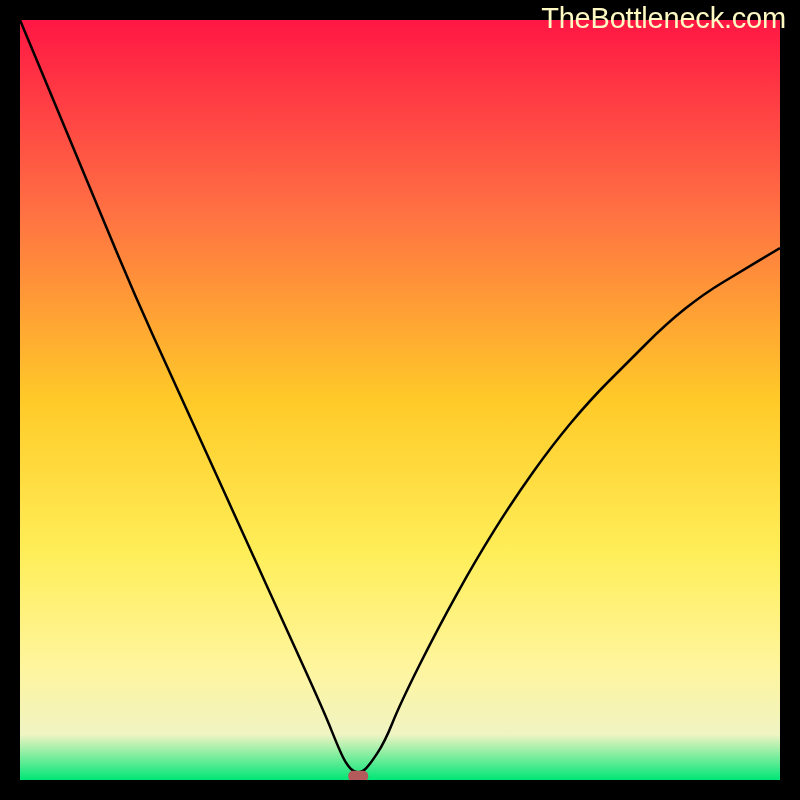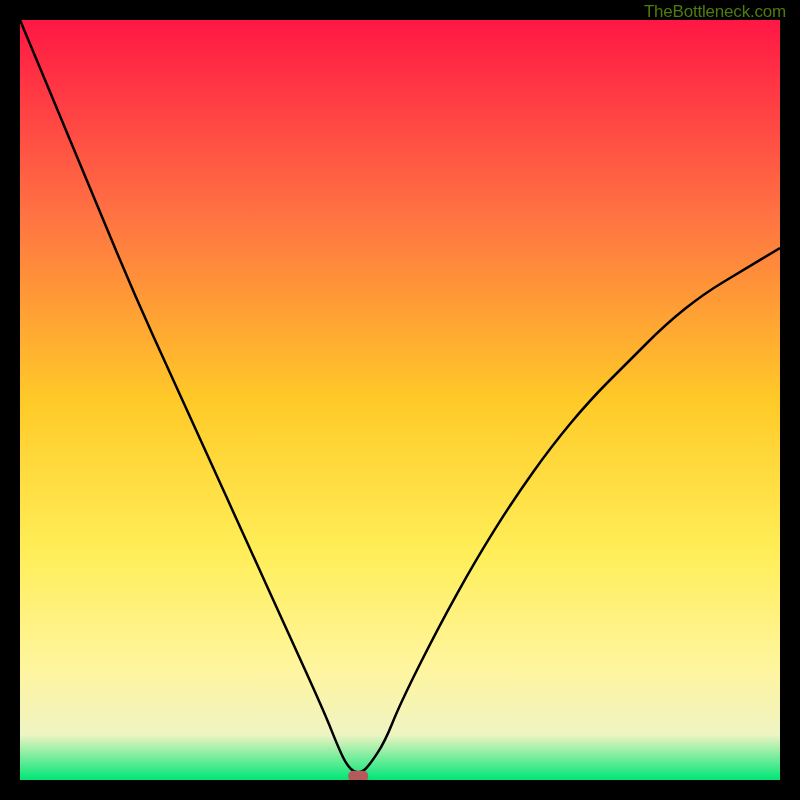--- a/index.html
+++ b/index.html
@@ -21,22 +21,22 @@
     position: absolute;
     left: 20px;
     top: 20px;
     width: 760px;
     height: 760px;
   }
   .watermark {
     position: absolute;
     top: 2px;
     right: 14px;
-    color: #4d7c0f;
-    font-size: 17px;
+    color: #fef9c3;
+    font-size: 29px;
     font-weight: 500;
     z-index: 10;
     letter-spacing: -0.2px;
   }
   svg {
     display: block;
   }
 </style>
 </head>
 <body>

